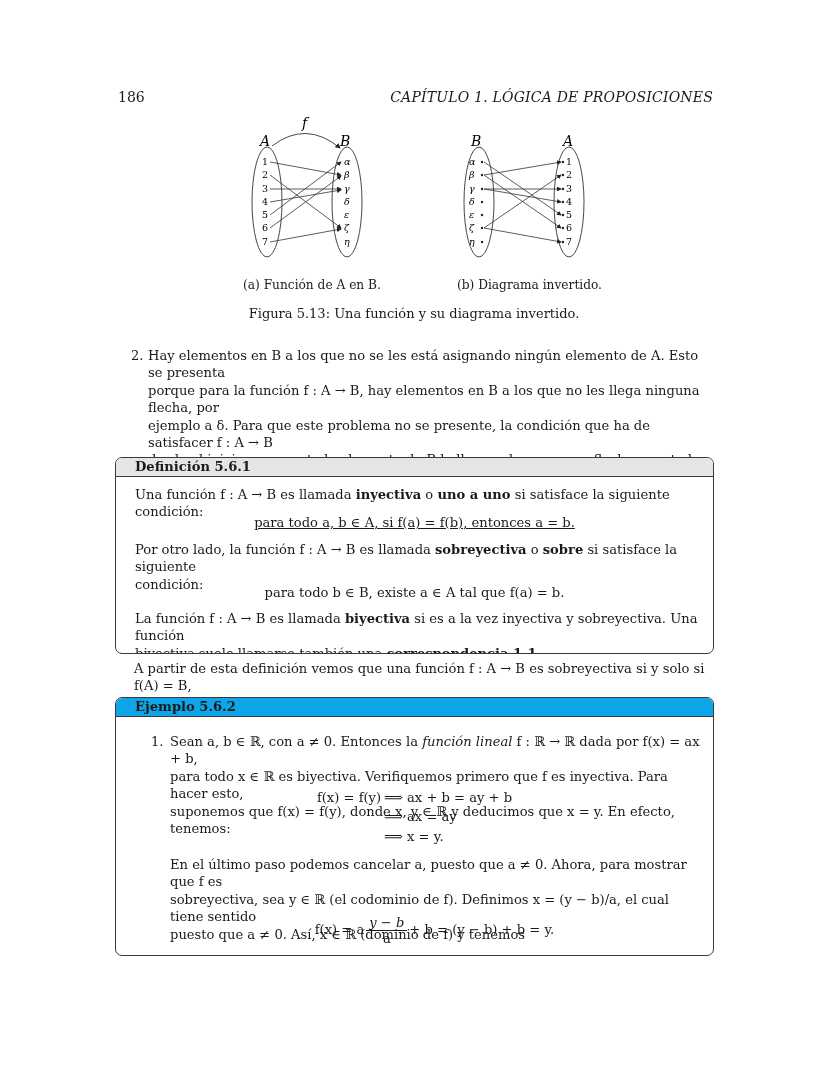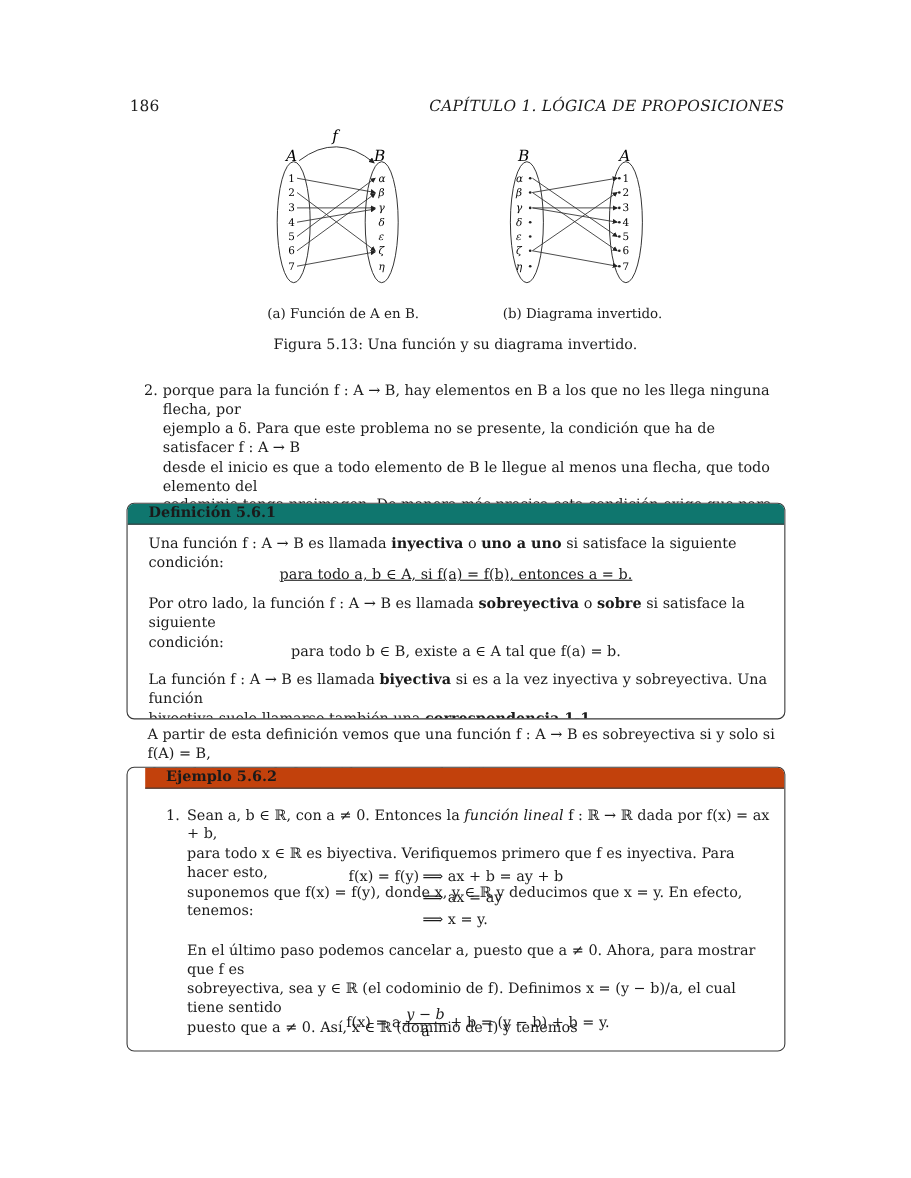--- a/index.html
+++ b/index.html
@@ -10,22 +10,22 @@
   .hdr-num { left:118px; }
   .hdr-title { right:115px; font-style:italic; letter-spacing:0.2px; }
   .txt { font-size:13.1px; line-height:17.4px; }
   i, .m { font-style:italic; }
   .fig-svg { position:absolute; top:110px; }
   .cap { font-size:12.2px; }
   .box { position:absolute; left:115px; width:597px; border:1.3px solid #3a3a3a;
          border-radius:7px; overflow:hidden; background:#fff; }
   .box-head { height:18px; border-bottom:1.2px solid #3a3a3a; padding-left:19px;
               font-weight:bold; font-size:13.1px; line-height:18px; font-family:"DejaVu Serif",serif; }
-  .def-head { background:#0f766e; }
-  .ex-head { background:#c2410c;margin-left:16px; }
+  .def-head { background:#e5e5e5; }
+  .ex-head { background:#0ea5e9; }
   .box-body { position:relative; }
   .center { position:absolute; text-align:center; left:0; right:0; }
   b { font-weight:bold; }
   .frac { display:inline-block; vertical-align:middle; text-align:center; margin:0 2px; }
   .frac .n { display:block; border-bottom:1px solid #1a1a1a; padding:0 3px; line-height:15px;font-style:italic; }
   .frac .d { display:block; line-height:15px; }
   .eqgrid { position:absolute; left:0; right:0; display:grid;
             grid-template-columns:1fr auto auto 1fr; row-gap:2px; }
 </style>
 </head>
@@ -129,20 +129,21 @@
     <line x1="29" y1="118" x2="106" y2="132"></line>
   </g>
 </svg>
 
 <div class="abs cap" style="left:243px; top:278px;">(a) Función de A en B.</div>
 <div class="abs cap" style="left:457px; top:278px;">(b) Diagrama invertido.</div>
 <div class="abs cap" style="left:0; right:0; text-align:center; top:306px; font-size:13px;">Figura 5.13: Una función y su diagrama invertido.</div>
 
 <div class="abs txt" style="left:131px; top:347px;">2.</div>
 <div class="abs txt" style="left:148px; top:347px; width:566px;">
+  <div>Hay elementos en B a los que no se les está asignando ningún elemento de A. Esto se presenta</div>
   <div>porque para la función f : A → B, hay elementos en B a los que no les llega ninguna flecha, por</div>
   <div>ejemplo a δ. Para que este problema no se presente, la condición que ha de satisfacer f : A → B</div>
   <div>desde el inicio es que a todo elemento de B le llegue al menos una flecha, que todo elemento del</div>
   <div>codominio tenga preimagen. De manera más precisa esta condición exige que para todo b ∈ B</div>
   <div>exista a ∈ A tal que b = f(a).</div>
 </div>
 
 <div class="box" style="top:457px; height:195px;">
   <div class="box-head def-head">Definición 5.6.1</div>
   <div class="box-body txt">

